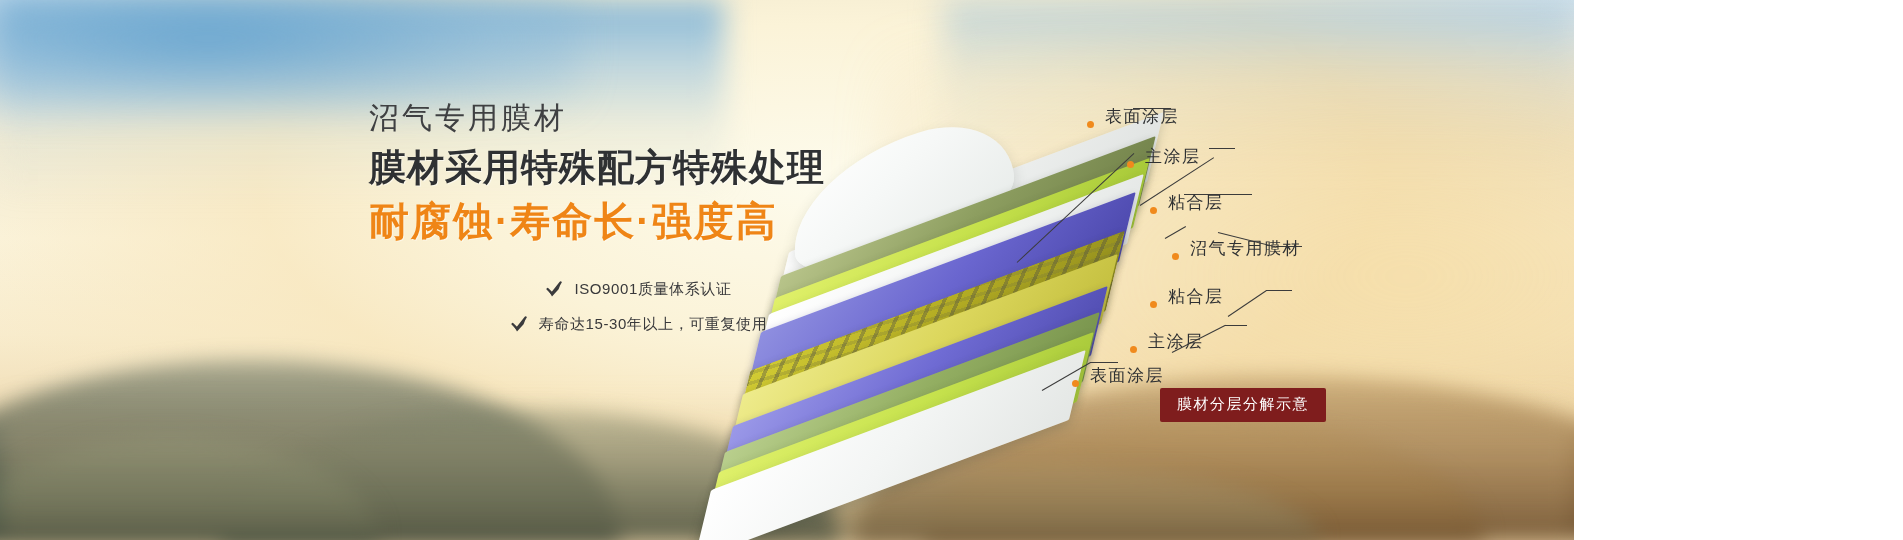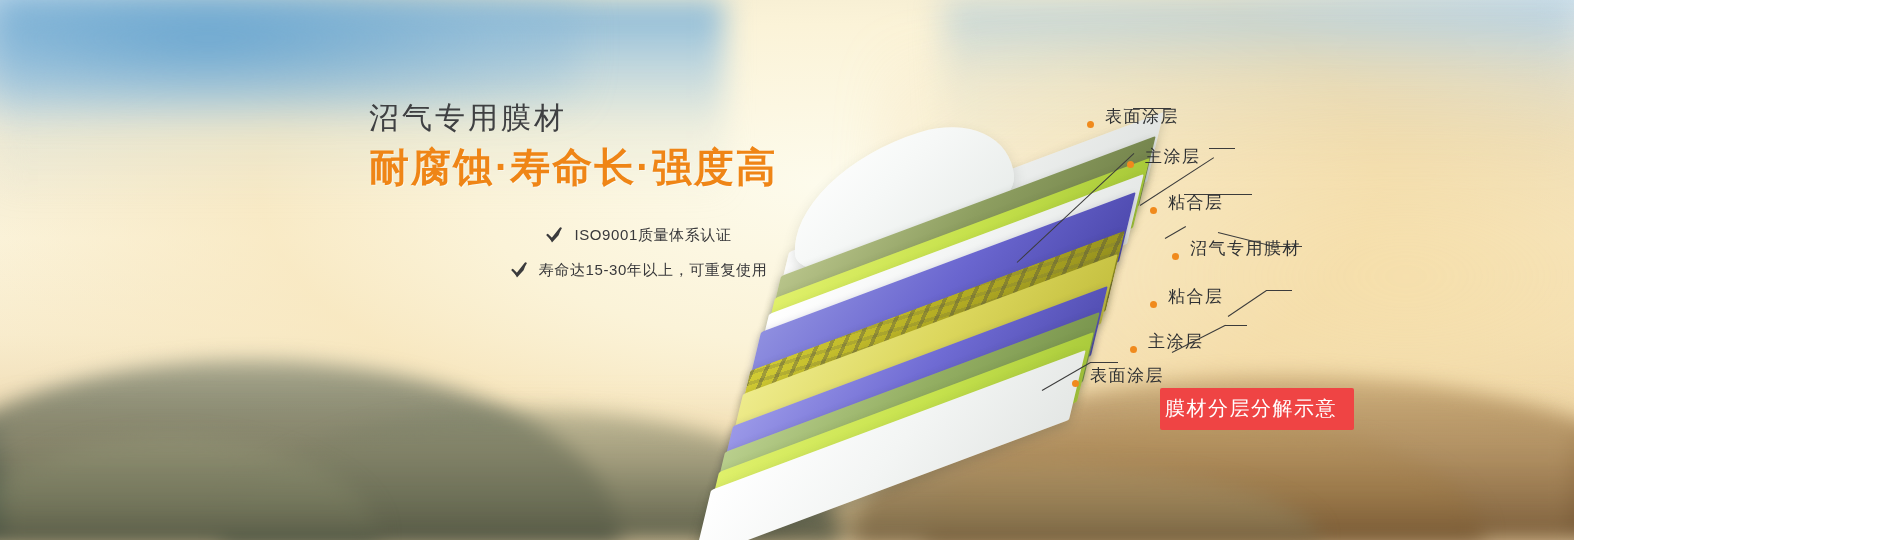--- a/index.html
+++ b/index.html
@@ -199,25 +199,25 @@
     height: 0;
     border-top: 1.6px solid #3b3b3b;
     transform-origin: left center;
   }
 
   
   .badge {
     position: absolute;
     left: 1160px;
     top: 388px;
-    background: #ef4444;
+    background: #7f1d1d;
     color: #ffffff;
-    font-size: 20px;
+    font-size: 15px;
     letter-spacing: 1.5px;
-    padding: 7px 17px 8px 5px;
+    padding: 7px 17px 8px 17px;
     border-radius: 2px;
   }
 </style>
 </head>
 <body>
 
 <div class="banner">
 
   <div class="bg-base"></div>
   <div class="bg-sky-left"></div>
@@ -227,20 +227,21 @@
   <div class="hill hill-d"></div>
   <div class="hill hill-e"></div>
   <div class="hill hill-mid"></div>
   <div class="hill hill-a"></div>
   <div class="hill hill-b"></div>
   <div class="hill hill-c"></div>
   <div class="ground-haze"></div>
 
   <div class="text-block">
     <div class="eyebrow">沼气专用膜材</div>
+    <div class="headline">膜材采用特殊配方特殊处理</div>
     <div class="subhead">耐腐蚀·寿命长·强度高</div>
 
     <div class="bullets">
       <div class="bullet-row">
         <span class="check-icon">
           <svg width="17" height="17" viewBox="0 0 17 17">
             <path d="M2 8.6 L6.1 12.9 L15.2 1.6 L12.6 8.2 L6.0 15.4 Z" fill="#3a3a3c"></path>
             <path d="M1.6 8.0 L5.9 12.4 L14.6 1.4" fill="none" stroke="#3a3a3c" stroke-width="2.3" stroke-linecap="round" stroke-linejoin="round"></path>
           </svg>
         </span>

